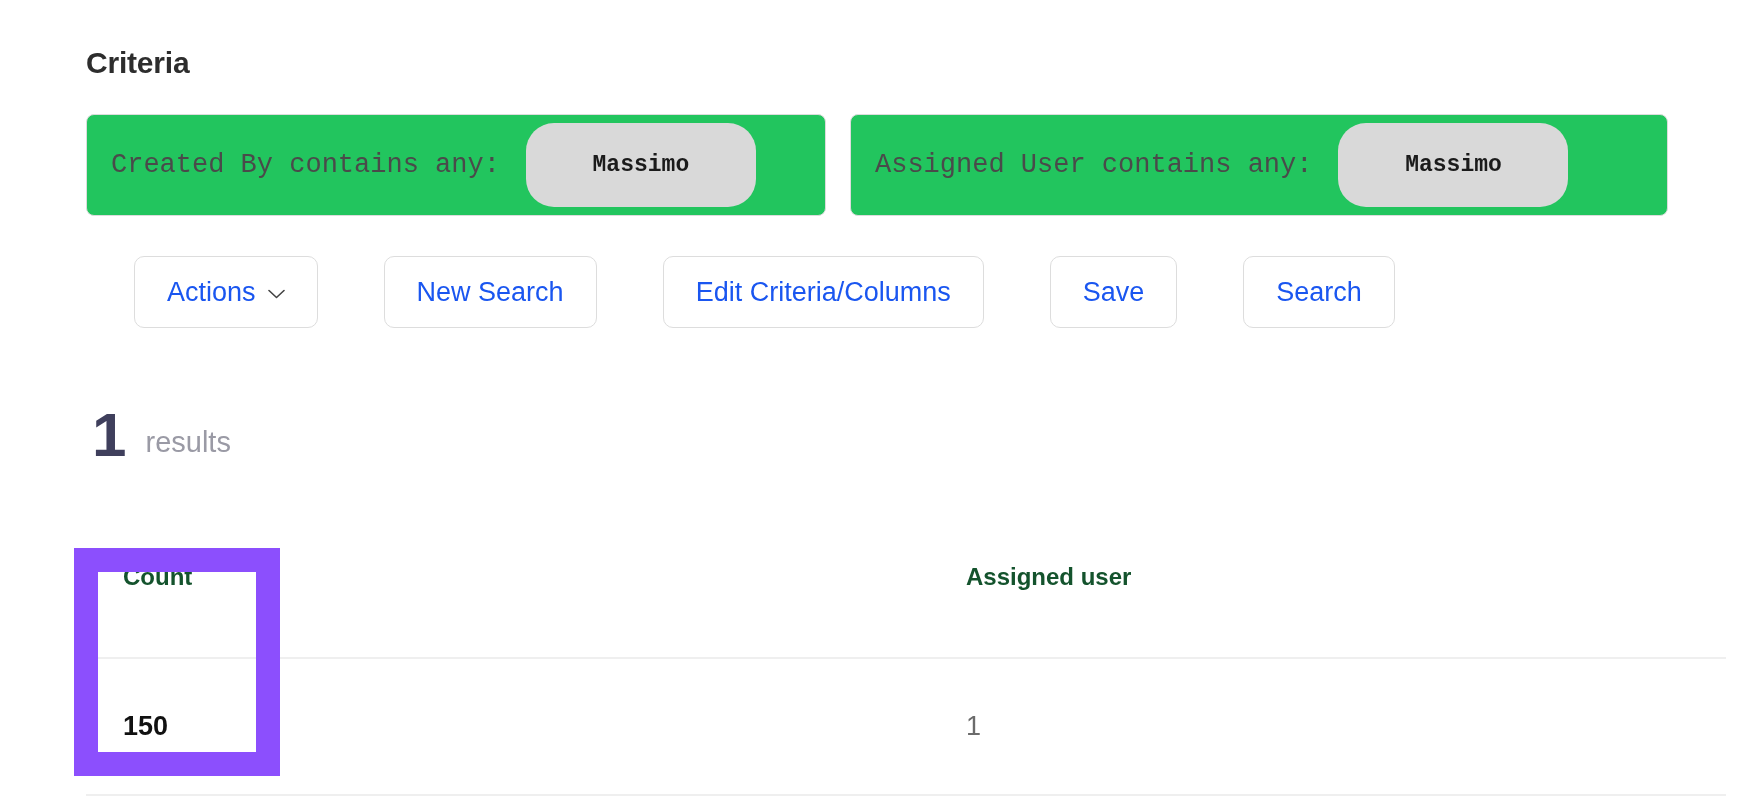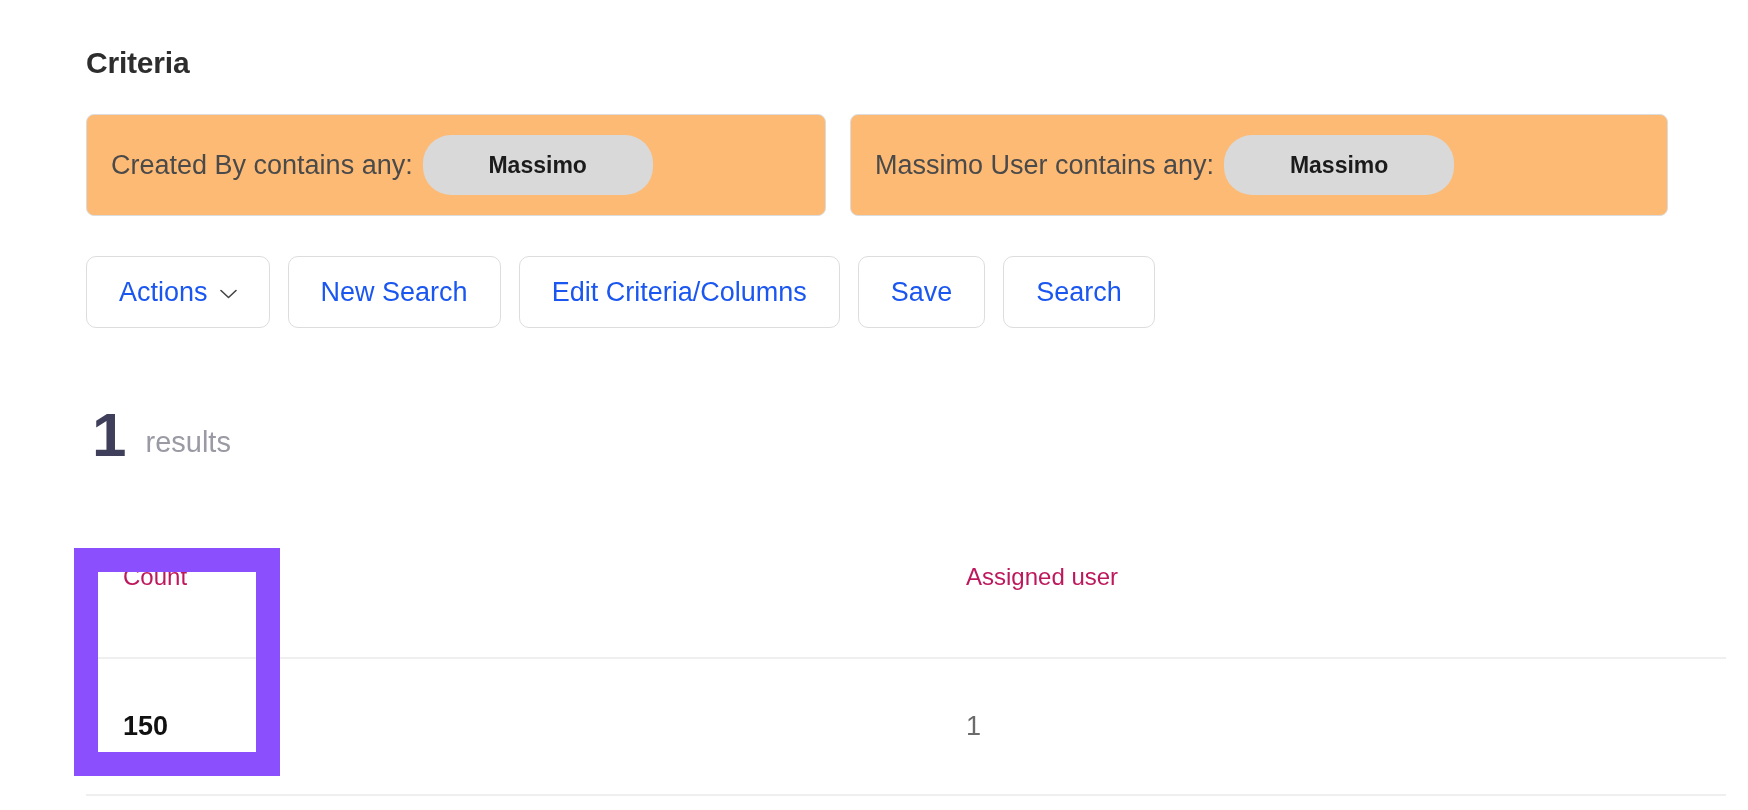--- a/index.html
+++ b/index.html
@@ -38,40 +38,41 @@
   .criteria-row {
     position: absolute;
     left: 86px;
     top: 98px;
     display: flex;
     gap: 24px;
   }
   .criteria-box {
     border: 1px solid #dcdcdc;
     border-radius: 8px;
-    background: #fdba74;
+    background: #22c55e;
     height: 102px;
     box-sizing: border-box;
     display: flex;
     align-items: center;
     padding: 0 22px 0 24px;
-    gap: 10px;
+    gap: 26px;
+    font-family: Liberation Mono, monospace;
   }
   .criteria-box.box-1 { width: 740px; }
   .criteria-box.box-2 { width: 818px; }
   .criteria-label {
     font-size: 27px;
     color: #4a4a4a;
     white-space: nowrap;
   }
   .criteria-chip {
     background: #d9d9d9;
     border-radius: 28px;
     min-width: 230px;
-    height: 60px;
+    height: 84px;
     display: flex;
     align-items: center;
     justify-content: center;
     font-size: 23px;
     font-weight: 700;
     color: #1b1b1b;
     padding: 0 24px;
     box-sizing: border-box;
   }
 
@@ -93,20 +94,21 @@
     display: flex;
     align-items: center;
     justify-content: center;
     gap: 12px;
     padding: 0 32px;
     font-size: 27px;
     font-weight: 500;
     color: #1a56f0;
     white-space: nowrap;
     cursor: pointer;
+    margin-left: 48px;
   }
   .chev {
     width: 17px;
     height: 10px;
     display: inline-block;
     position: relative;
     top: 2px;
   }
   .chev svg { display: block; }
 
@@ -162,22 +164,22 @@
   .col-spacer {
     width: 700px;
     flex: none;
   }
   .col-user {
     width: 400px;
     flex: none;
   }
   .th {
     font-size: 24px;
-    font-weight: 400;
-    color: #be185d;
+    font-weight: 700;
+    color: #14532d;
     padding-top: 14px;
   }
   .td {
     font-size: 27px;
     color: #6b6b6b;
   }
   .td.strong {
     font-weight: 700;
     color: #111111;
   }
@@ -203,21 +205,21 @@
   <div class="criteria-title">Criteria</div>
 
   <div class="criteria-row">
 
     <div class="criteria-box box-1">
       <span class="criteria-label">Created By contains any:</span>
       <span class="criteria-chip">Massimo</span>
     </div>
 
     <div class="criteria-box box-2">
-      <span class="criteria-label">Massimo User contains any:</span>
+      <span class="criteria-label">Assigned User contains any:</span>
       <span class="criteria-chip">Massimo</span>
     </div>
 
   </div>
 
   <div class="actions-row">
 
     <div class="btn">
       <span>Actions</span>
       <span class="chev">

